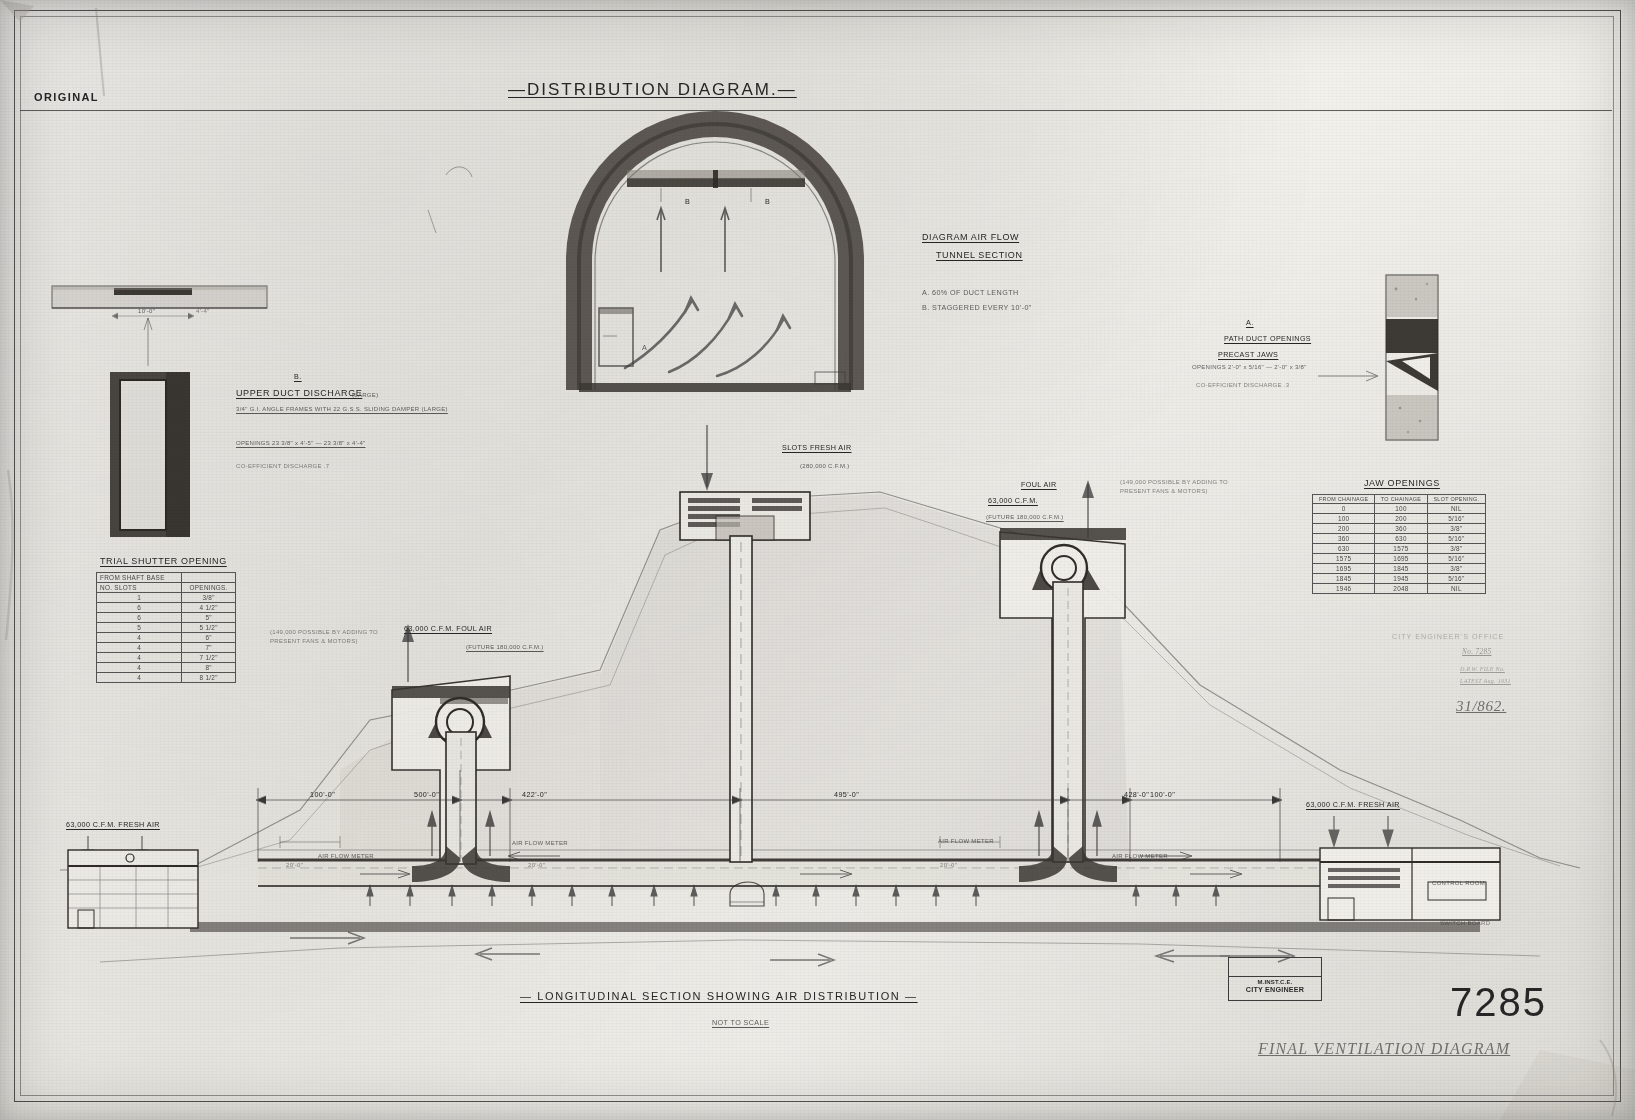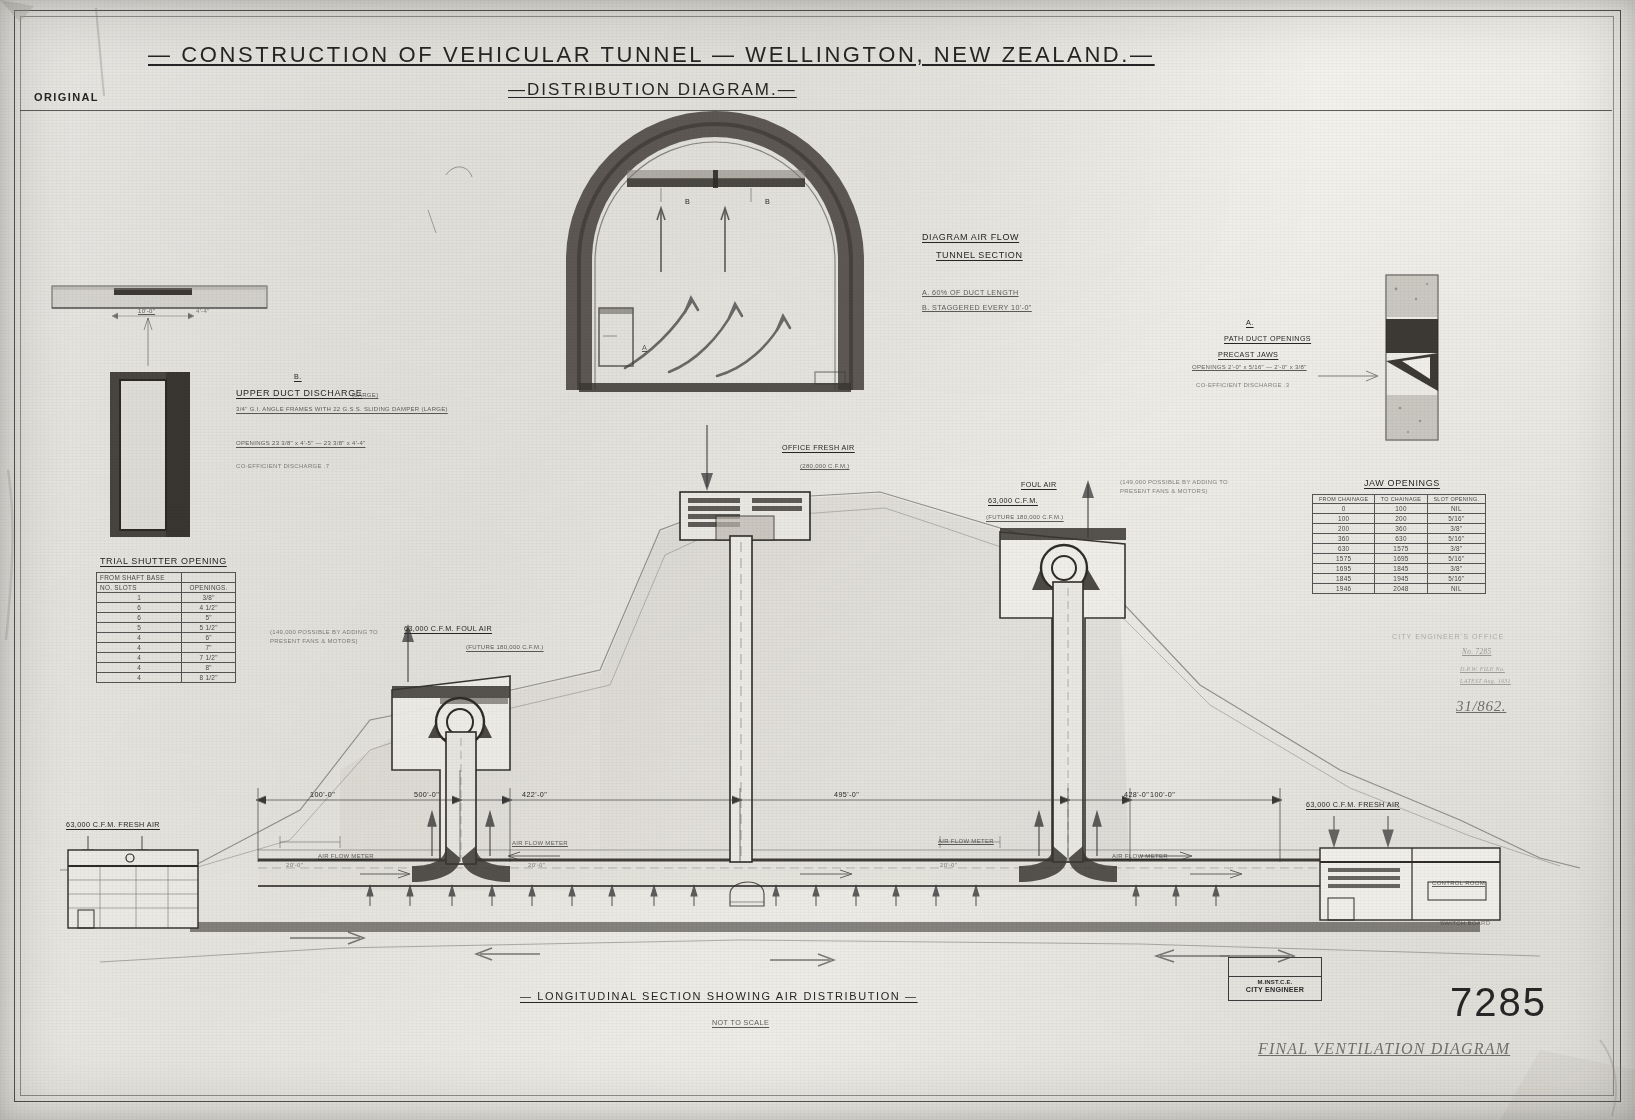--- a/index.html
+++ b/index.html
@@ -24,42 +24,41 @@
     box-shadow:inset 0 0 70px rgba(0,0,0,.20), inset 0 0 18px rgba(0,0,0,.12);}
   .ink{color:#262626;}
   .lbl{position:absolute;white-space:nowrap;letter-spacing:.7px;}
   .u{text-decoration:underline;text-underline-offset:2px;}
   .ttl{font-size:22px;letter-spacing:2.6px;}
   .sub{font-size:17px;letter-spacing:2px;}
   .sm{font-size:9px;letter-spacing:.6px;}
   .xs{font-size:7.2px;letter-spacing:.4px;}
   .xxs{font-size:6px;letter-spacing:.3px;}
   .md{font-size:11px;letter-spacing:1px;}
-  .faint{opacity:.72;text-decoration:underline;}
+  .faint{opacity:.72;}
   .veryfaint{opacity:.55;}
   .border-outer{position:absolute;left:14px;top:10px;width:1605px;height:1090px;border:1.6px solid #3a3a3a;opacity:.85;}
   .border-inner{position:absolute;left:20px;top:16px;width:1592px;height:1078px;border:1px solid #4a4a4a;opacity:.55;}
   .hline{position:absolute;background:#3a3a3a;height:1px;opacity:.8;}
   table.tbl{position:absolute;border-collapse:collapse;font-size:6.4px;letter-spacing:.3px;}
   table.tbl td,table.tbl th{border:.8px solid #555;padding:1px 3px;text-align:center;font-weight:normal;opacity:.85;}
   svg{position:absolute;left:0;top:0;overflow:visible;}
   .sig{font-family:"Liberation Serif",serif;font-style:italic;text-decoration:underline;}
   .dnum{font-size:40px;letter-spacing:2px;font-family:"Liberation Sans",sans-serif;margin-left:20px;}
   .stamp{position:absolute;border:1.4px solid #3c3c3c;text-align:center;line-height:1.1;}
 </style>
 </head>
 <body>
 
 <div id="sheet">
 
   <div class="border-outer"></div>
   <div class="border-inner"></div>
   <div class="hline" style="left:20px;top:110px;width:1592px;"></div>
 
-  <div class="lbl ttl u ink" style="left:148px;top:42px;">— CONSTRUCTION  OF  VEHICULAR  TUNNEL — WELLINGTON,  NEW  ZEALAND.—</div>
   <div class="lbl sub u ink" style="left:508px;top:80px;">—DISTRIBUTION  DIAGRAM.—</div>
   <div class="lbl md ink" style="left:34px;top:91px;font-weight:bold;letter-spacing:1.4px;">ORIGINAL</div>
 
   <svg width="400" height="280" style="left:565px;top:140px;">
 
     <path d="M14,250 L14,120 A136,136 0 0 1 286,120 L286,250" fill="none" stroke="#4a4440" stroke-width="26" opacity=".88"></path>
     <path d="M14,250 L14,120 A136,136 0 0 1 286,120 L286,250" fill="none" stroke="#2f2b28" stroke-width="4" opacity=".5"></path>
 
     <path d="M30,250 L30,122 A120,120 0 0 1 270,122 L270,250" fill="none" stroke="#3a3a3a" stroke-width="1.2" opacity=".55"></path>
 
@@ -285,21 +284,21 @@
         </tr>
       </tbody>
   </table>
 
   <div class="lbl xs ink" style="left:1392px;top:632px;opacity:.30;letter-spacing:1px;">CITY ENGINEER'S  OFFICE</div>
   <div class="lbl xs ink sig" style="left:1462px;top:648px;opacity:.40;">No. 7285</div>
   <div class="lbl xxs ink sig" style="left:1460px;top:666px;opacity:.35;">D.P.W.  FILE  No.</div>
   <div class="lbl xxs ink sig" style="left:1460px;top:678px;opacity:.35;">LATEST  Aug. 1931</div>
   <div class="lbl ink sig" style="left:1456px;top:698px;font-size:15px;opacity:.62;">31/862.</div>
 
-  <div class="lbl xs u ink" style="left:782px;top:443px;">OFFICE  FRESH  AIR</div>
+  <div class="lbl xs u ink" style="left:782px;top:443px;">SLOTS  FRESH  AIR</div>
   <div class="lbl xxs ink faint" style="left:800px;top:463px;">(280,000 C.F.M.)</div>
   <svg width="28" height="70" style="left:694px;top:425px;">
     <line x1="13" y1="0" x2="13" y2="62" stroke="#3a3a3a" stroke-width="1.4" opacity=".75"></line>
     <path d="M7,48 L13,66 L19,48 Z" fill="#3a3a3a" opacity=".75"></path>
   </svg>
 
   <div class="lbl xs u ink" style="left:996px;top:480px;padding-left:25px;">FOUL   AIR</div>
   <div class="lbl xs u ink" style="left:988px;top:496px;">63,000 C.F.M.</div>
   <div class="lbl xxs ink faint u" style="left:986px;top:514px;">(FUTURE  180,000 C.F.M.)</div>
   <div class="lbl xxs ink veryfaint" style="left:1120px;top:478px;width:110px;white-space:normal;line-height:1.45;">(149,000 POSSIBLE BY ADDING TO PRESENT FANS &amp; MOTORS)</div>

